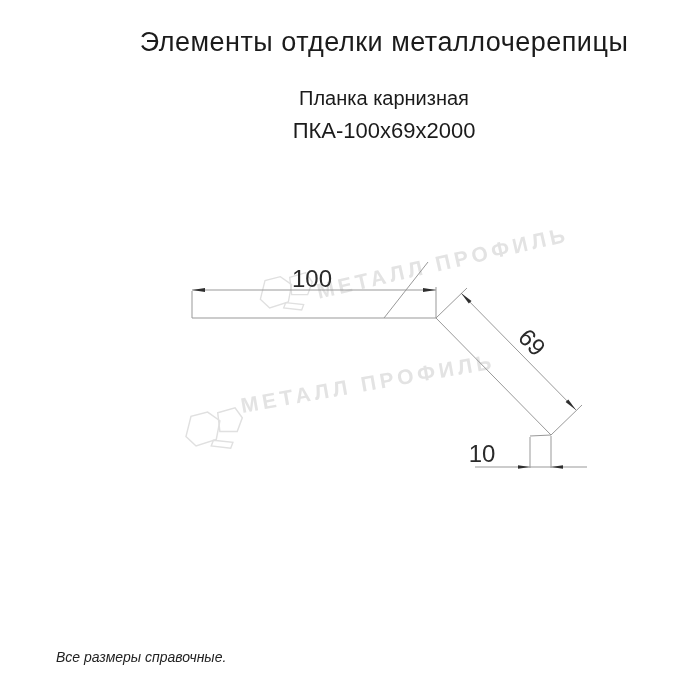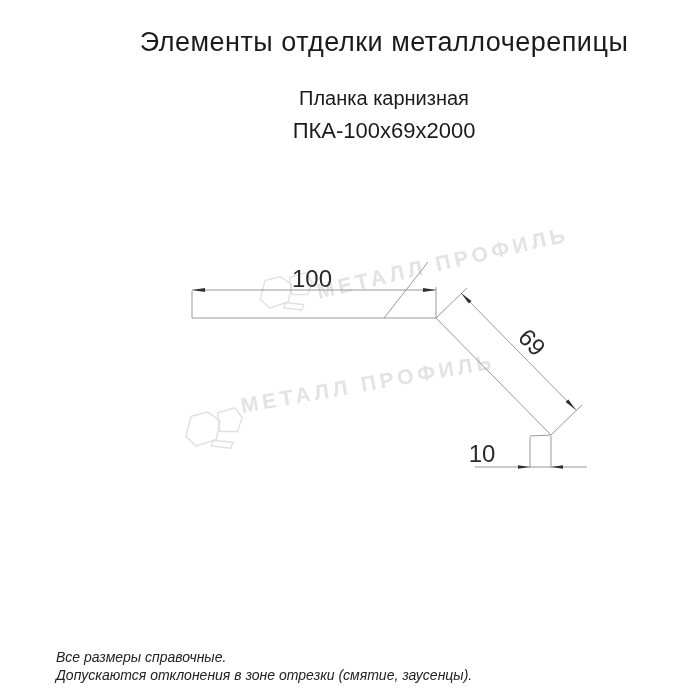--- a/index.html
+++ b/index.html
@@ -85,16 +85,15 @@
     <polygon class="arrow" points="496,467 484,465.2 484,468.8"></polygon>
     <polygon class="arrow" points="517,467 529,465.2 529,468.8"></polygon>
     <text class="dim-text" x="448" y="462" text-anchor="middle">10</text>
 
     <line class="dline" x1="394" y1="262" x2="350" y2="318"></line>
   </svg>
 
 
   <div class="footer">
     <div>Все размеры справочные.</div>
-    <div>Допускаются отклонения в зоне отрезки (смятие, заусенцы).</div>
   </div>
 
 </div>
 
 </body></html>

